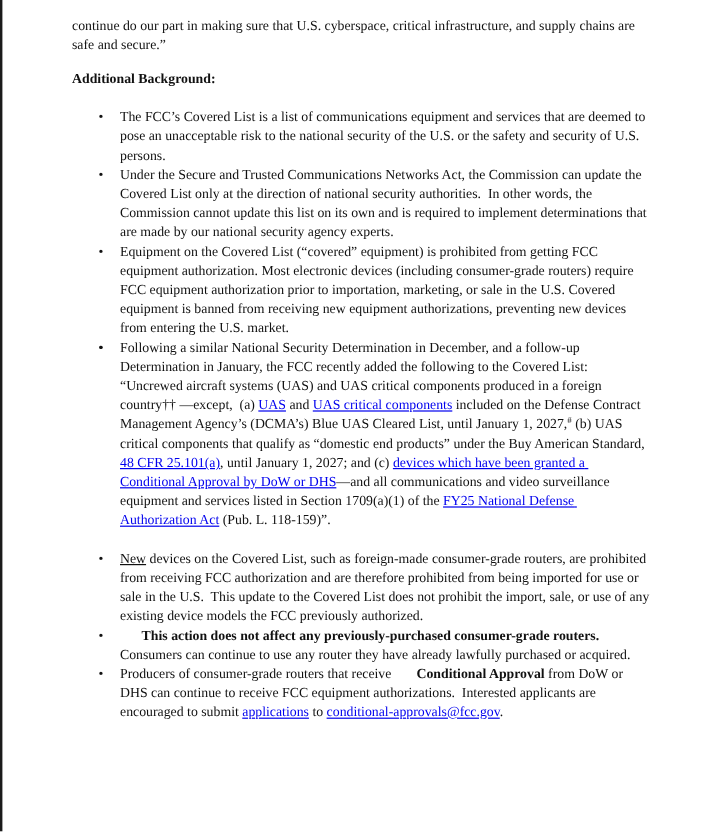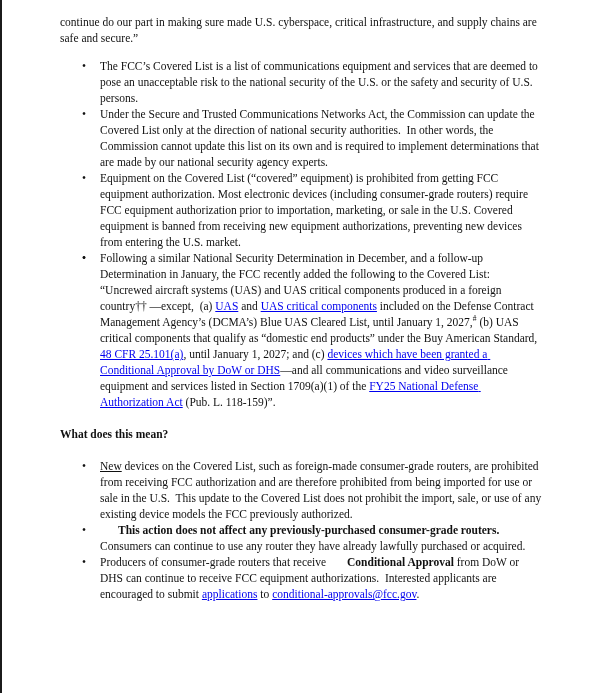--- a/index.html
+++ b/index.html
@@ -47,31 +47,31 @@
   .run { white-space: pre-wrap; }
   .run.bold { font-weight: bold; margin-left: 18px; }
   .run.boldu { font-weight: normal; text-decoration: underline; }
   .run.link { color: #0000EE; text-decoration: underline; cursor: pointer; margin-top: 40px; }
   .run.sup { vertical-align: super; font-size: 7.5px; line-height: 0; }
 </style>
 </head>
 <body>
 
 <div class="page">
-  <p class="intro">continue do our part in making sure made U.S. cyberspace, critical infrastructure, and supply chains are safe and secure.”</p>
+  <p class="intro">continue do our part in making sure that U.S. cyberspace, critical infrastructure, and supply chains are safe and secure.”</p>
 
+  <h3 class="heading">Additional Background:</h3>
 
   <ul class="bullets">
       <li class="bullet-item"><span class="marker">•</span><span class="run normal">The FCC’s Covered List is a list of communications equipment and services that are deemed to pose an unacceptable risk to the national security of the U.S. or the safety and security of U.S. persons.</span></li>
       <li class="bullet-item"><span class="marker">•</span><span class="run normal">Under the Secure and Trusted Communications Networks Act, the Commission can update the Covered List only at the direction of national security authorities.  In other words, the Commission cannot update this list on its own and is required to implement determinations that are made by our national security agency experts.</span></li>
       <li class="bullet-item"><span class="marker">•</span><span class="run normal">Equipment on the Covered List (“covered” equipment) is prohibited from getting FCC equipment authorization. Most electronic devices (including consumer-grade routers) require FCC equipment authorization prior to importation, marketing, or sale in the U.S. Covered equipment is banned from receiving new equipment authorizations, preventing new devices from entering the U.S. market.</span></li>
       <li class="bullet-item"><span class="marker">•</span></li>
       <li class="bullet-item"><span class="marker">•</span><span class="run normal">Following a similar National Security Determination in December, and a follow-up Determination in January, the FCC recently added the following to the Covered List: “Uncrewed aircraft systems (UAS) and UAS critical components produced in a foreign country†† —except,  (a) </span><span class="run link">UAS</span><span class="run normal"> and </span><span class="run link">UAS critical components</span><span class="run normal"> included on the Defense Contract Management Agency’s (DCMA’s) Blue UAS Cleared List, until January 1, 2027,</span><span class="run sup">#</span><span class="run normal"> (b) UAS critical components that qualify as “domestic end products” under the Buy American Standard, </span><span class="run link">48 CFR 25.101(a)</span><span class="run normal">, until January 1, 2027; and (c) </span><span class="run link">devices which have been granted a Conditional Approval by DoW or DHS</span><span class="run normal">—and all communications and video surveillance equipment and services listed in Section 1709(a)(1) of the </span><span class="run link">FY25 National Defense Authorization Act</span><span class="run normal"> (Pub. L. 118-159)”.</span></li>
     </ul>
 
-  <h3 class="heading">What does this mean?</h3>
 
   <ul class="bullets">
       <li class="bullet-item"><span class="marker">•</span><span class="run boldu">New</span><span class="run normal"> devices on the Covered List, such as foreign-made consumer-grade routers, are prohibited from receiving FCC authorization and are therefore prohibited from being imported for use or sale in the U.S.  This update to the Covered List does not prohibit the import, sale, or use of any existing device models the FCC previously authorized.</span></li>
       <li class="bullet-item"><span class="marker">•</span><span class="run bold">This action does not affect any previously-purchased consumer-grade routers.</span><span class="run normal"> Consumers can continue to use any router they have already lawfully purchased or acquired.</span></li>
       <li class="bullet-item"><span class="marker">•</span><span class="run normal">Producers of consumer-grade routers that receive </span><span class="run bold">Conditional Approval</span><span class="run normal"> from DoW or DHS can continue to receive FCC equipment authorizations.  Interested applicants are encouraged to submit </span><span class="run link">applications</span><span class="run normal"> to </span><span class="run link">conditional-approvals@fcc.gov</span><span class="run normal">.</span></li>
     </ul>
 </div>
 
 </body></html>

